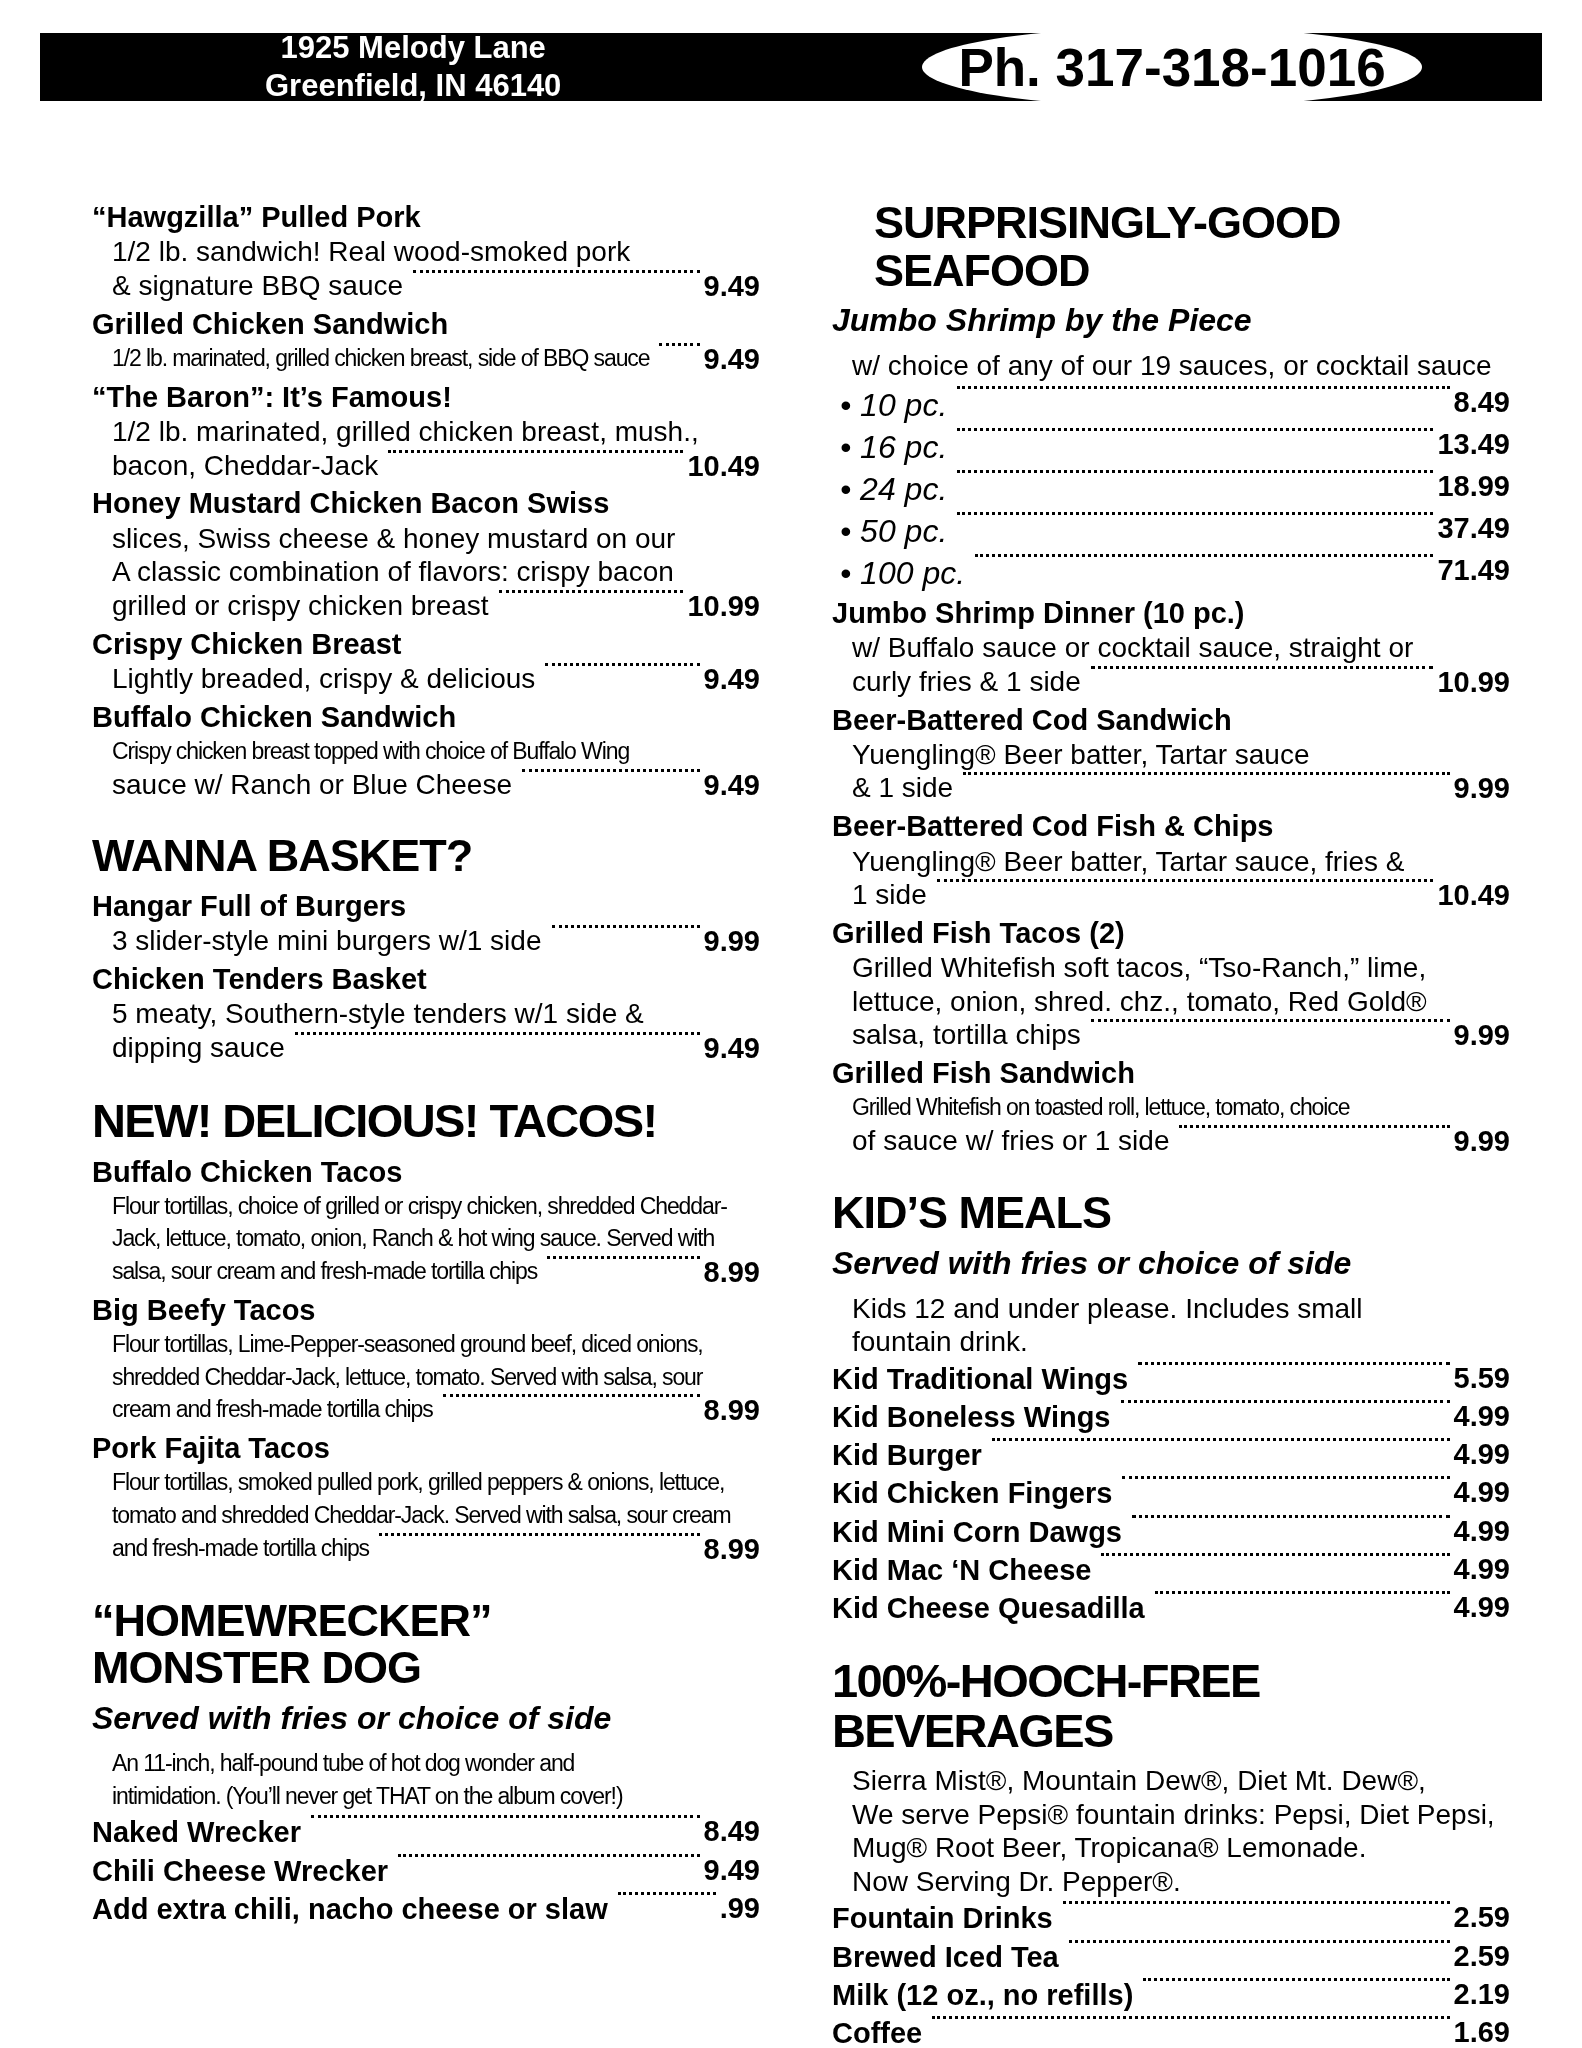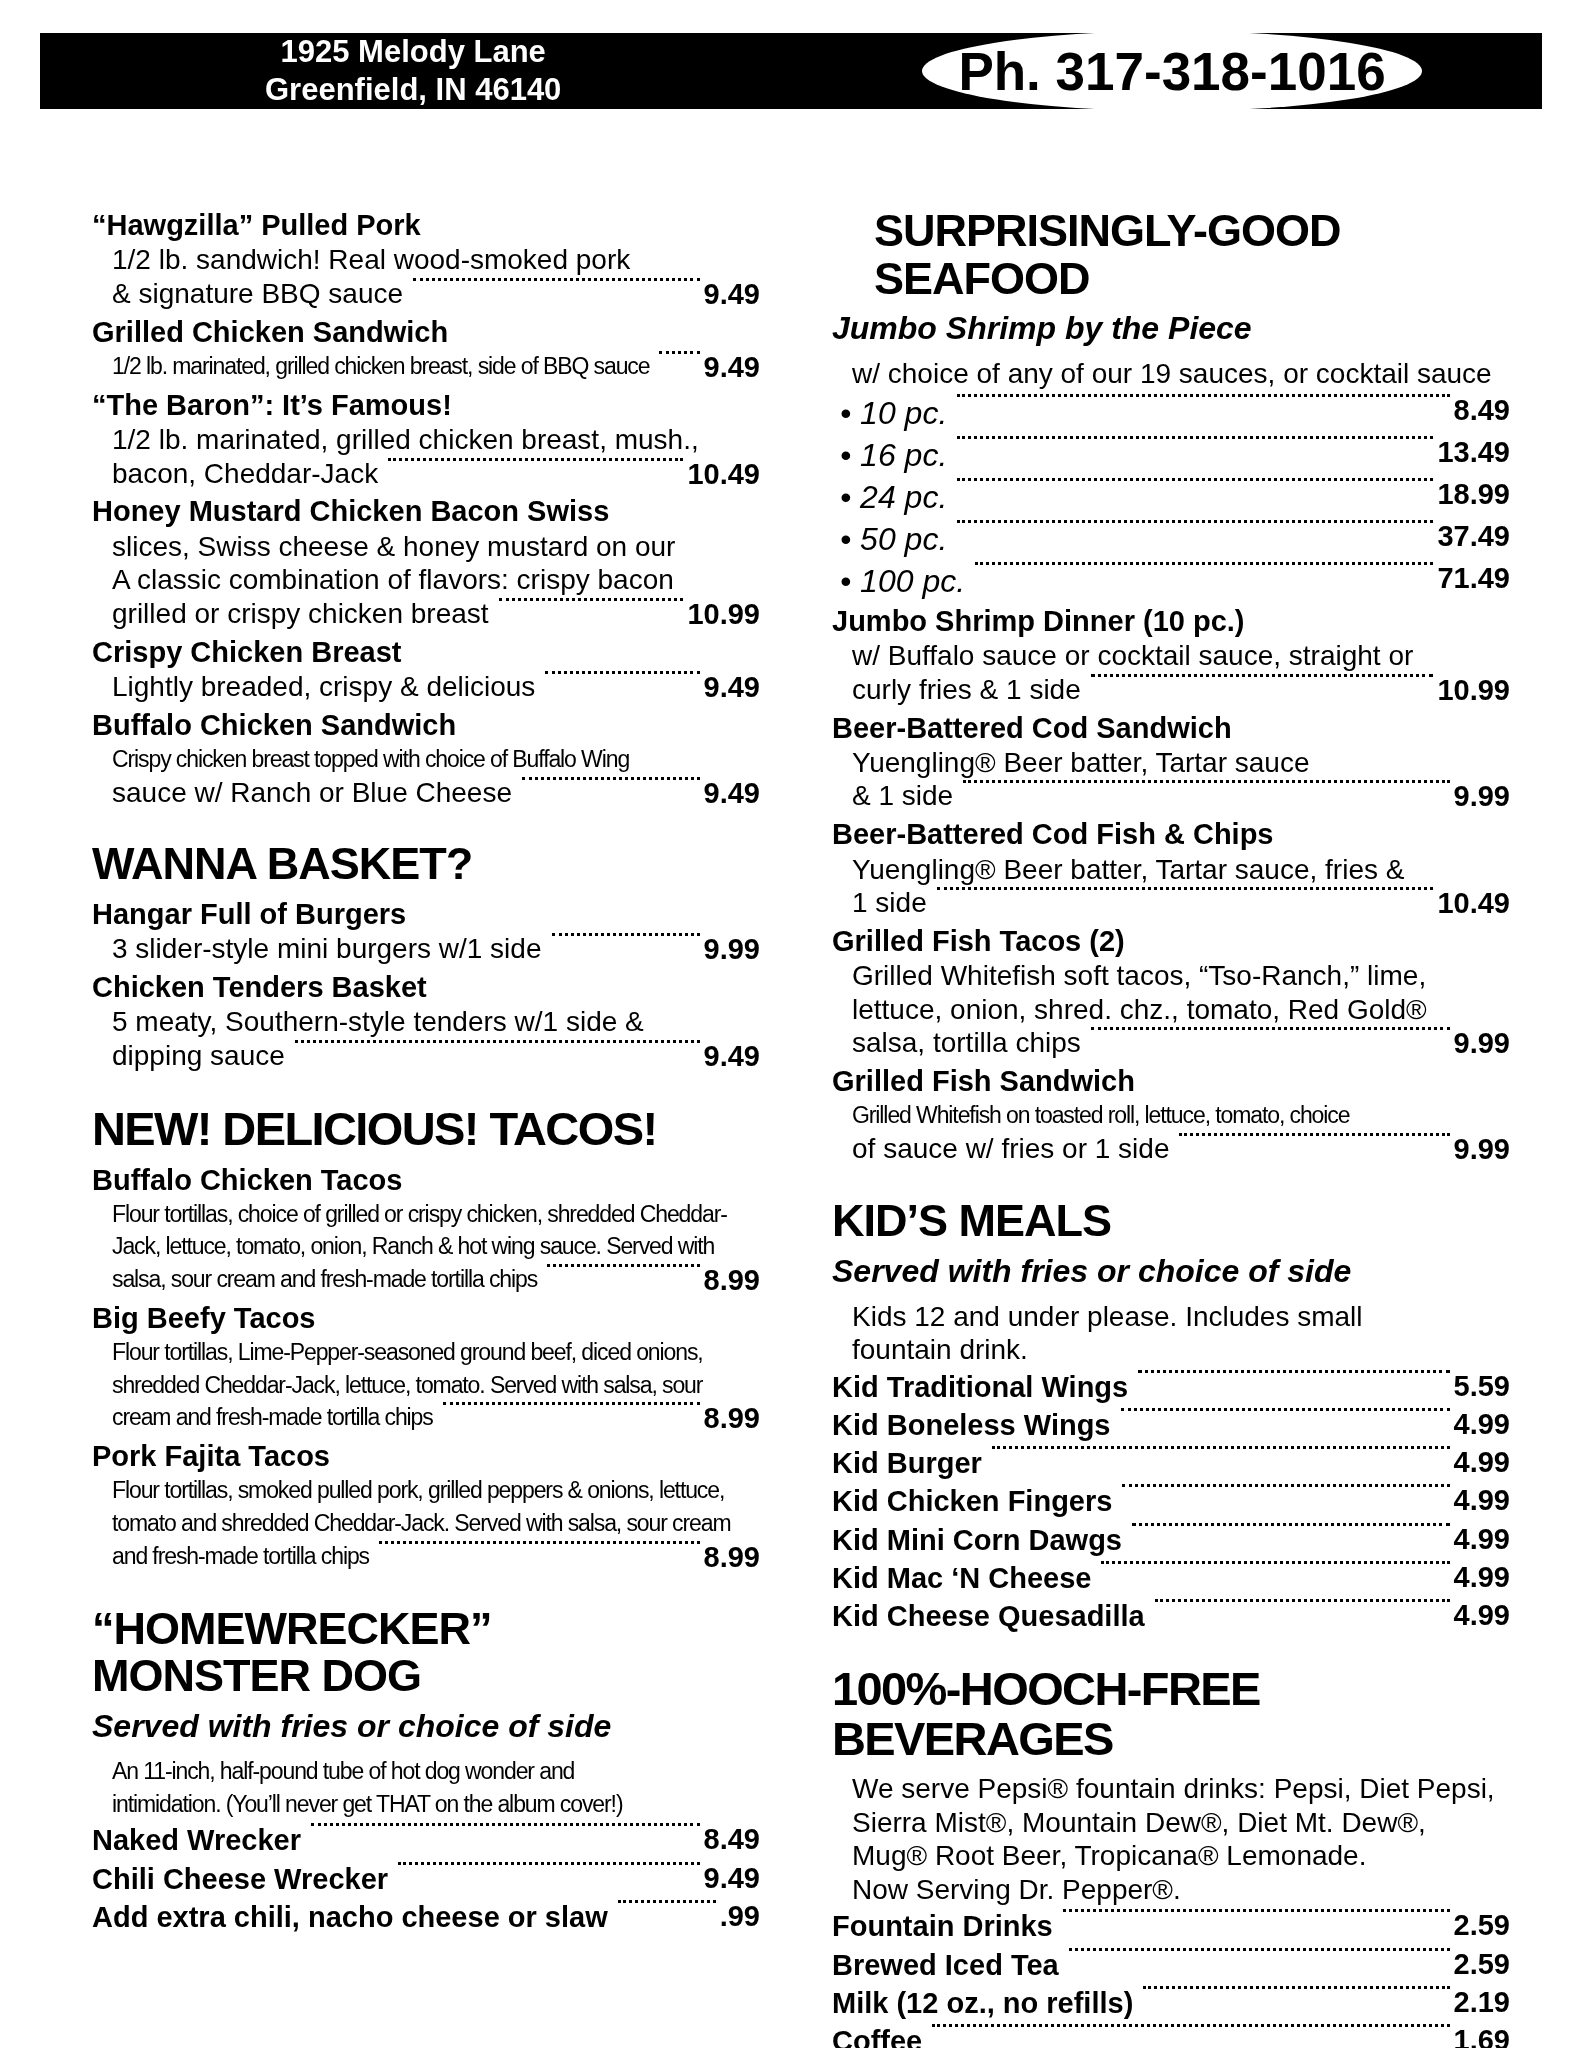--- a/index.html
+++ b/index.html
@@ -4,21 +4,21 @@
 <style>
   html,body { margin:0; padding:0; background:#e8e8e8; }
   .page {
     width:1582px; height:2048px; margin:0 auto; background:#ffffff;
     font-family:"Liberation Sans", sans-serif; color:#000;
     display:flex; flex-direction:column; overflow:hidden; box-sizing:border-box;
     position:relative;
   }
   
   .topbar {
-    margin:33px 40px 0 40px; background:#000; height:76px;
+    margin:33px 40px 0 40px; background:#000; height:68px;
     display:flex; align-items:center; flex:0 0 auto;
   }
   .address {
     color:#fff; font-weight:700; font-size:31px; line-height:1.22;
     text-align:center; margin-left:225px;
   }
   .phone-oval {
     margin-left:auto; margin-right:120px; background:#fff; color:#000;
     width:500px; height:80px; border-radius:50%;
     display:flex; align-items:center; justify-content:center;
@@ -402,22 +402,22 @@
               <span class="leader"></span>
               <span class="price">4.99</span>
             </div>
           </div>
         </section>
         <section class="menu-section">
           <h2 class="section-title long">
             <div class="section-title-line">100%-HOOCH-FREE BEVERAGES</div>
           </h2>
           <div class="intro-block">
+            <div class="desc indent">Sierra Mist®, Mountain Dew®, Diet Mt. Dew®,</div>
             <div class="desc indent">We serve Pepsi® fountain drinks: Pepsi, Diet Pepsi,</div>
-            <div class="desc indent">Sierra Mist®, Mountain Dew®, Diet Mt. Dew®,</div>
             <div class="desc indent">Mug® Root Beer, Tropicana® Lemonade.</div>
             <div class="desc indent">Now Serving Dr. Pepper®.</div>
           </div>
           <div class="menu-item">
             <div class="row">
               <span class="item-name">Fountain Drinks</span>
               <span class="leader"></span>
               <span class="price">2.59</span>
             </div>
           </div>

